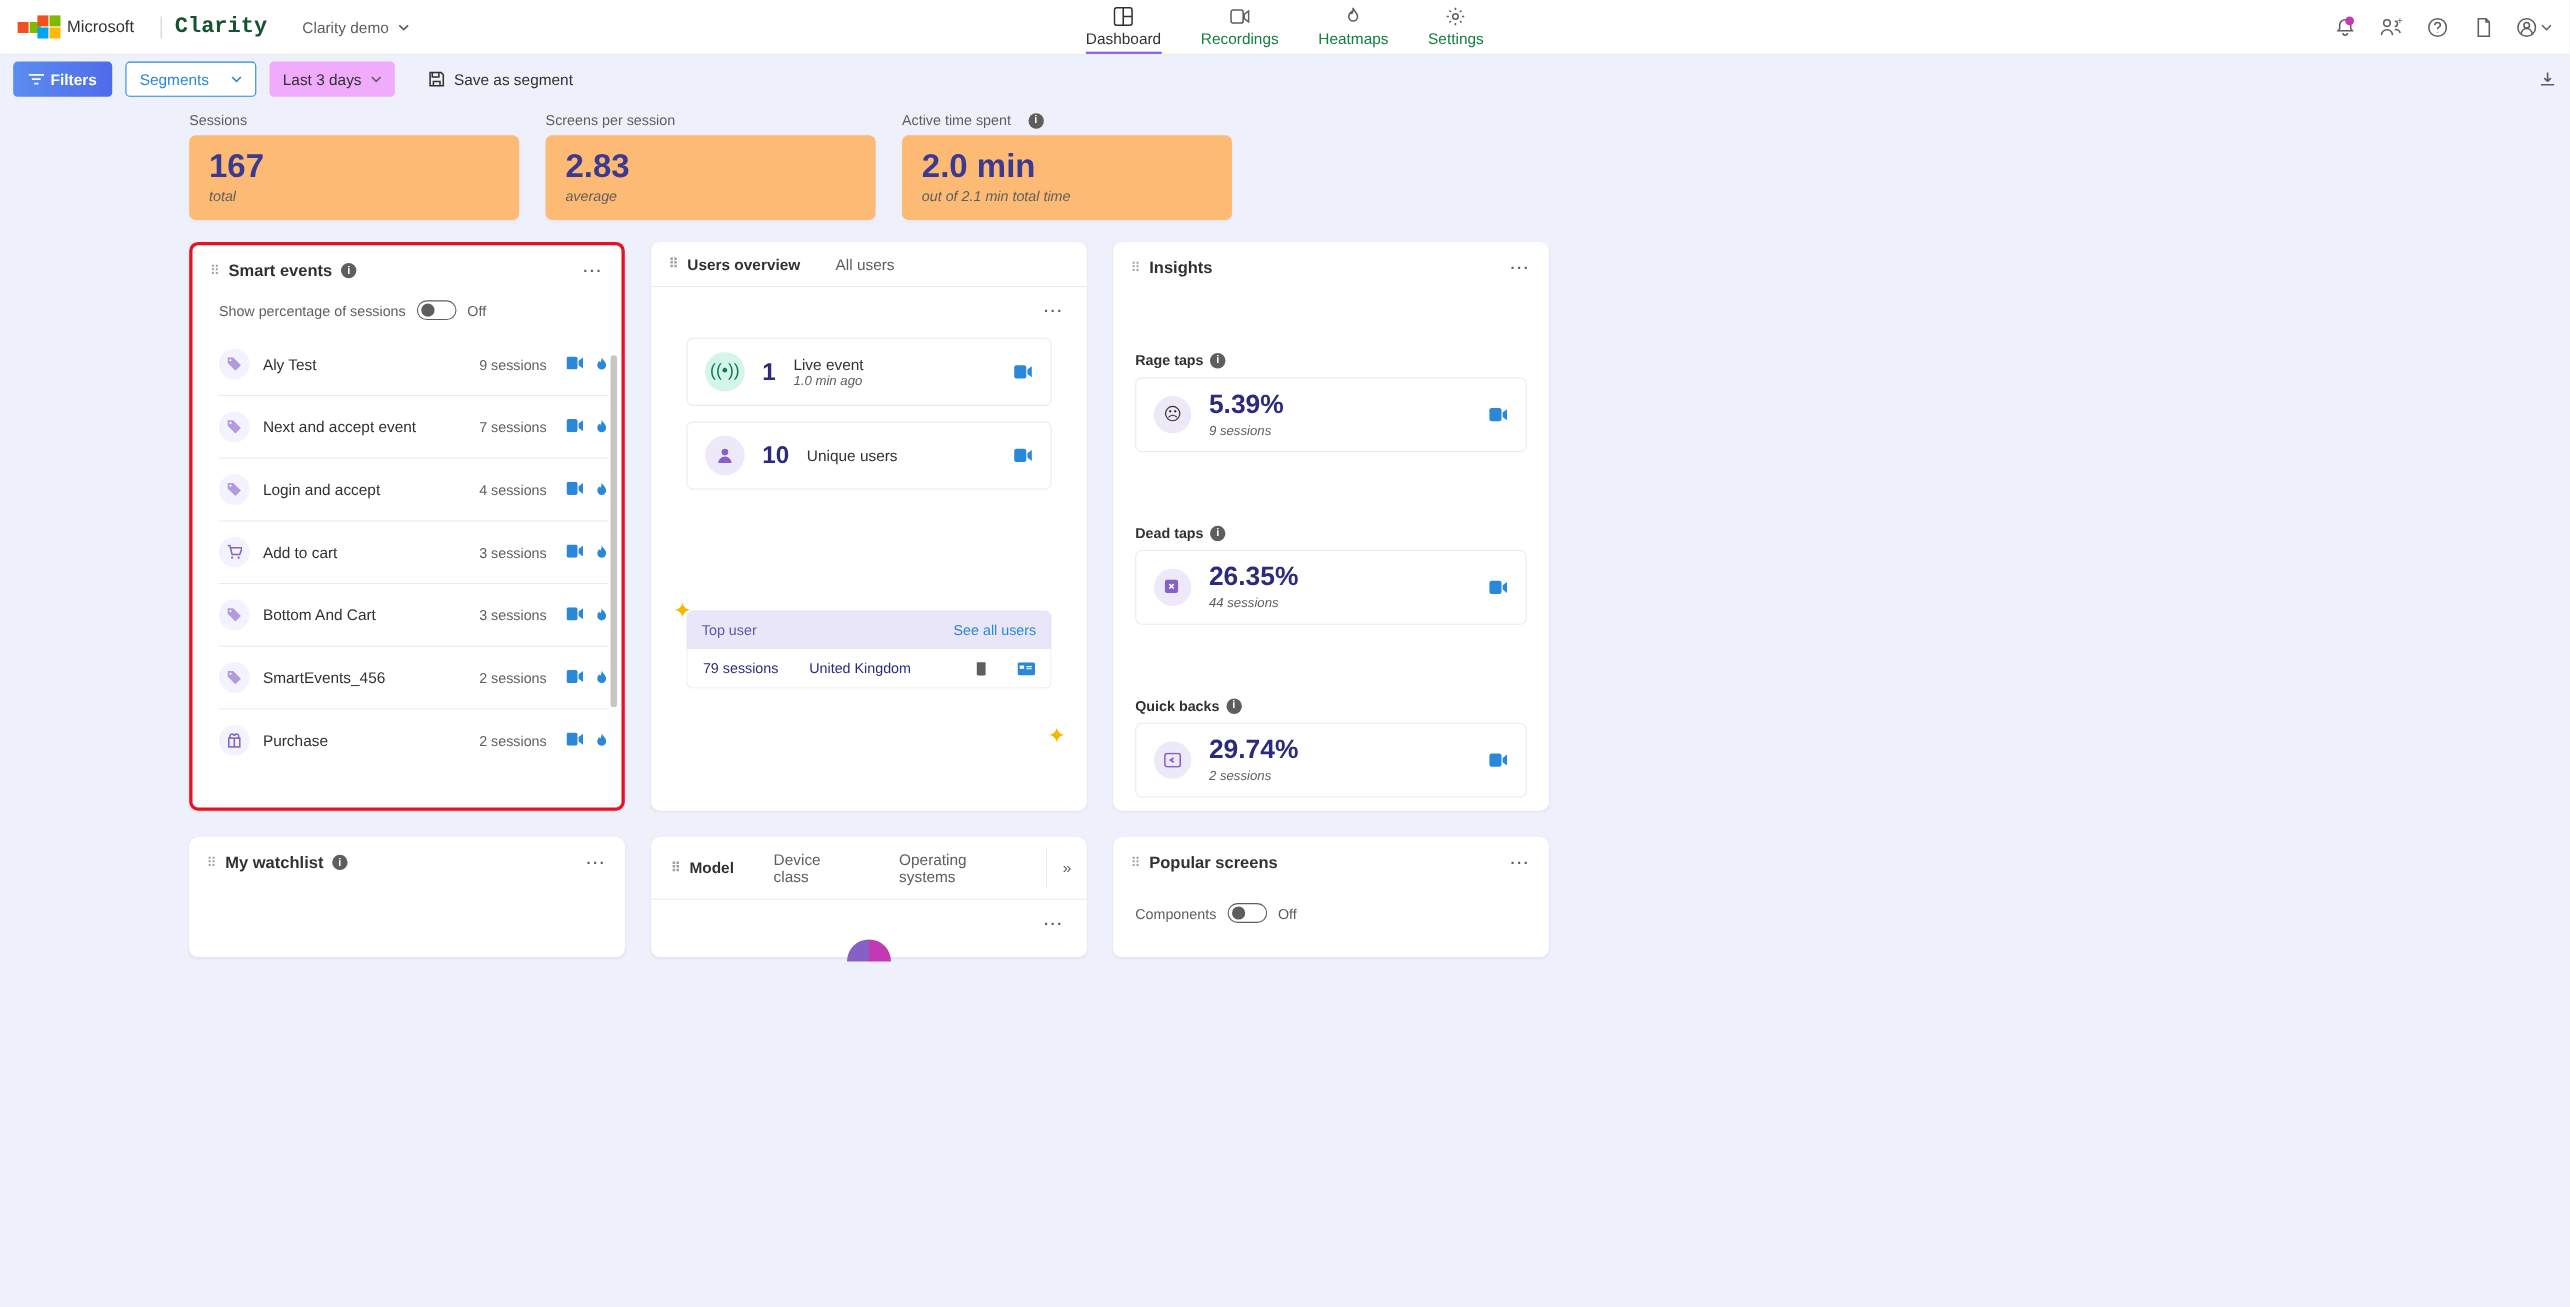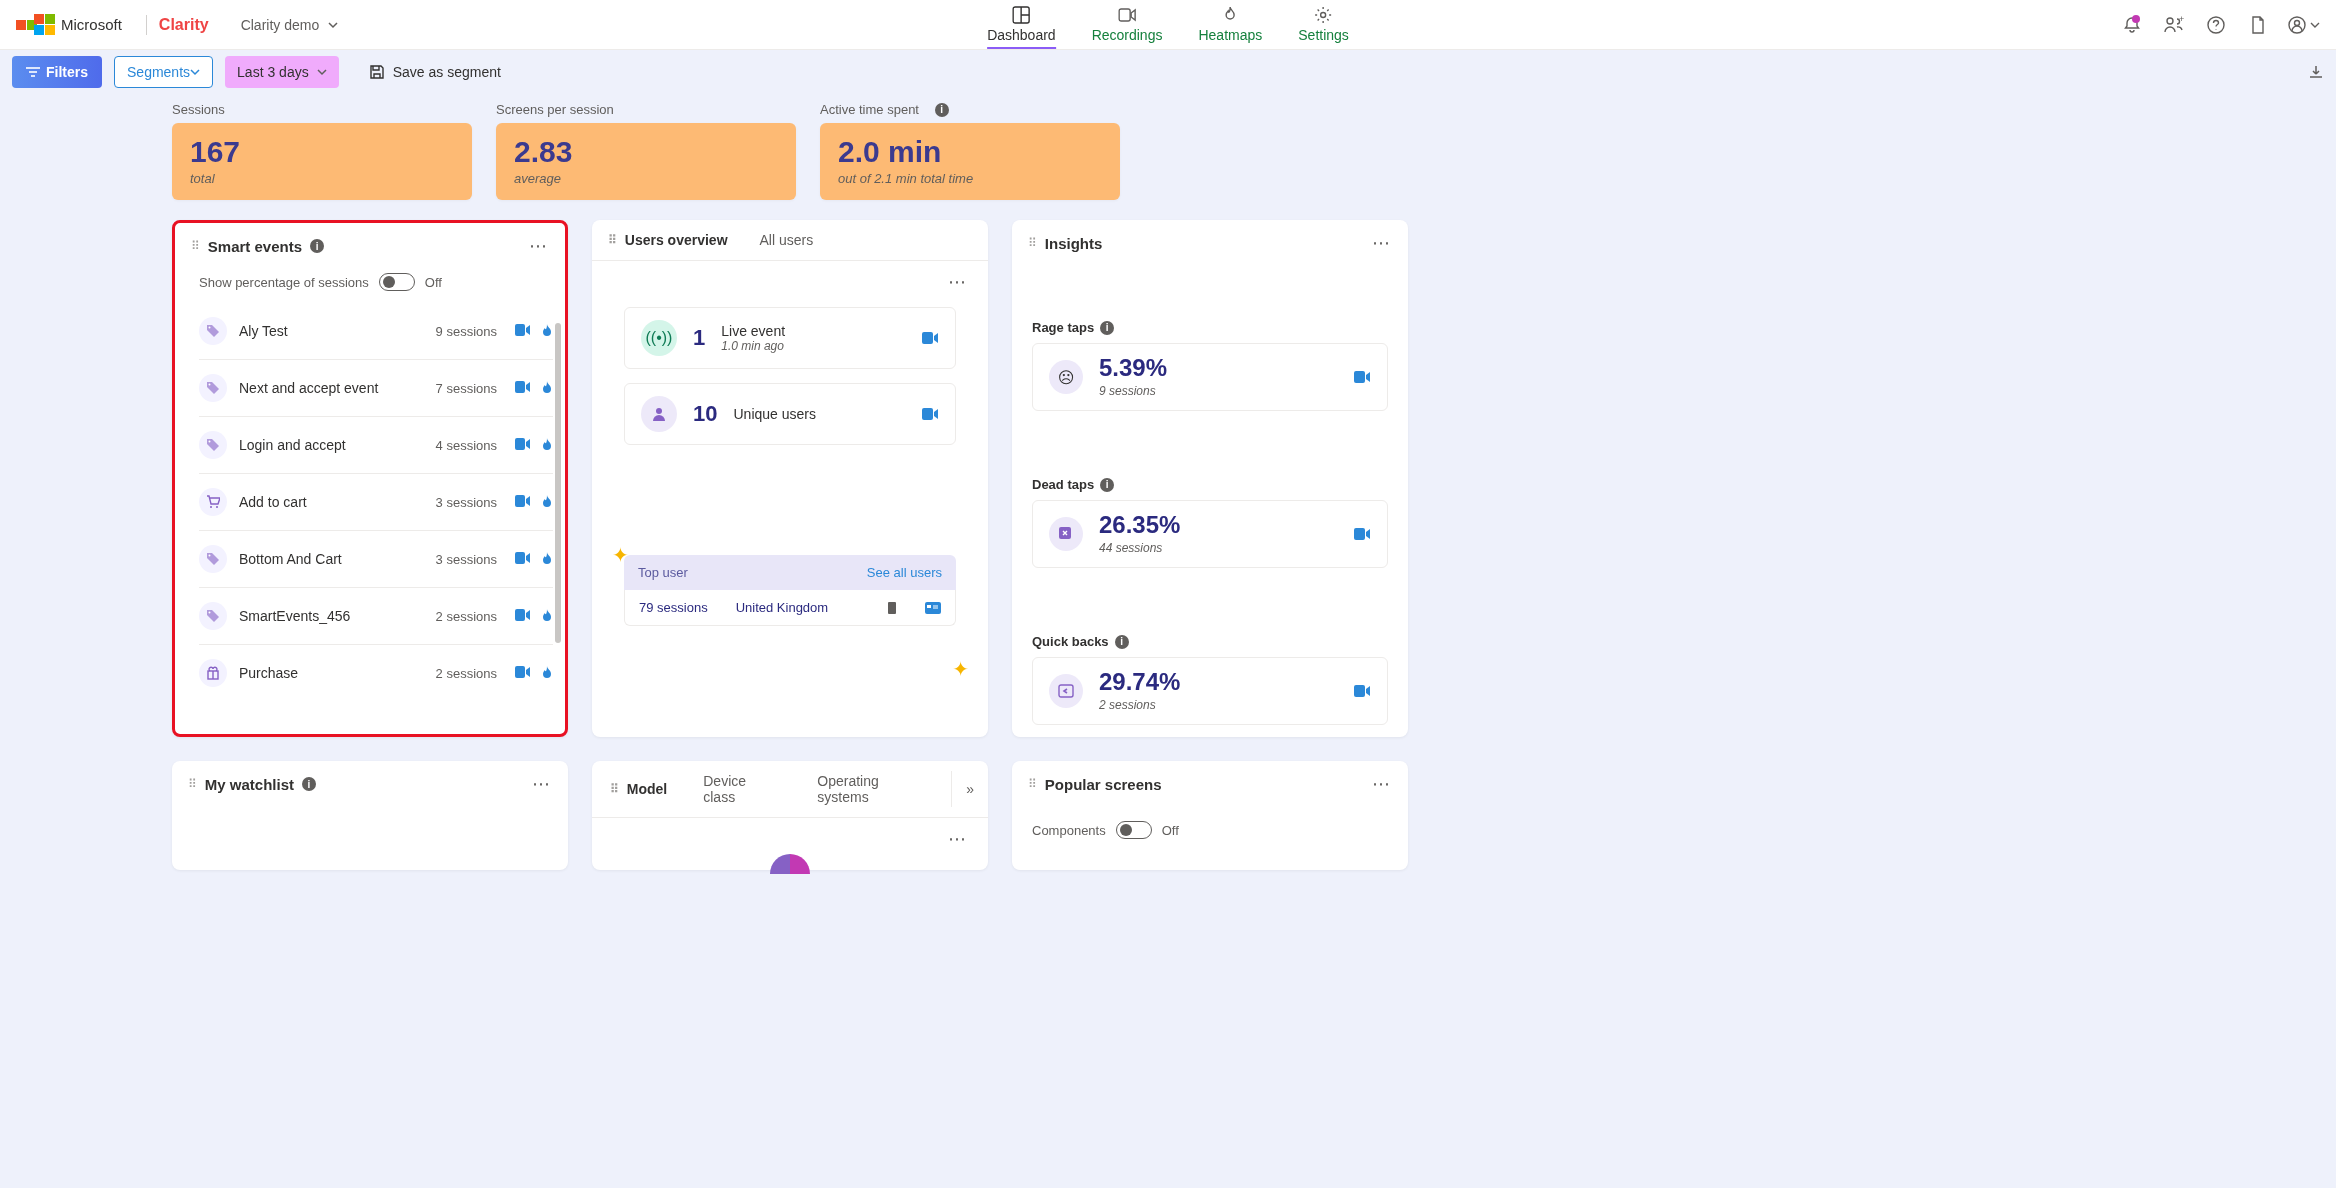--- a/index.html
+++ b/index.html
@@ -4,34 +4,34 @@
 <style>
 * { box-sizing: border-box; margin: 0; padding: 0; font-family: 'Segoe UI', -apple-system, sans-serif; }
 body { background: #eef1fb; font-size: 14px; color: #323130; }
 
 
 .top-header { background: #fff; height: 50px; display: flex; align-items: center; padding: 0 16px; border-bottom: 1px solid #edebe9; }
 .ms-logo { display: flex; gap: 1px; margin-right: 8px; }
 .ms-logo div { width: 10px; height: 10px; }
 .brand-text { font-size: 15px; color: #323130; margin-right: 12px; }
 .divider-v { width: 1px; height: 20px; background: #d2d0ce; margin: 0 12px; }
-.app-name { font-size: 16px; font-weight: 600; color: #ef4444; margin-right: 32px; }
+.app-name { font-size: 20px; font-weight: 600; color: #14532d; margin-right: 32px; font-family: Liberation Mono, monospace; }
 .project-dd { display: flex; align-items: center; gap: 8px; cursor: pointer; color: #605e5c; }
 .nav-tabs { display: flex; gap: 36px; margin: 0 auto; position: absolute; left: 50%; transform: translateX(-50%); }
 .nav-tab { display: flex; flex-direction: column; align-items: center; gap: 2px; cursor: pointer; color: #15803d; padding: 4px 0; }
 .nav-tab.active { color: #323130; border-bottom: 2px solid #8b5cf6; }
 .nav-tab-icon { width: 20px; height: 20px; display: flex; align-items: center; justify-content: center; }
 .header-right { margin-left: auto; display: flex; gap: 18px; align-items: center; }
 .header-icon { width: 24px; height: 24px; display: flex; align-items: center; justify-content: center; cursor: pointer; color: #605e5c; position: relative; }
 .notif-dot { position: absolute; top: 2px; right: 4px; width: 8px; height: 8px; background: #c239b3; border-radius: 50%; }
 
 
 .filter-bar { height: 44px; display: flex; align-items: center; padding: 0 12px; gap: 12px; }
 .filters-btn { background: linear-gradient(90deg, #5b8def, #4f6beb); color: #fff; border: none; border-radius: 4px; padding: 0 14px; height: 32px; display: flex; align-items: center; gap: 6px; font-size: 14px; cursor: pointer; font-weight: 600; }
-.segments-btn { background: #fff; border: 1px solid #2b88d8; color: #2b88d8; border-radius: 4px; height: 28px; padding: 15px 12px; display: flex; align-items: center; gap: 0; cursor: pointer; font-size: 14px; }
+.segments-btn { background: #fff; border: 1px solid #2b88d8; color: #2b88d8; border-radius: 4px; height: 28px; padding: 15px 12px; display: flex; align-items: center; gap: 20px; cursor: pointer; font-size: 14px; }
 .days-btn { background: #f0abfc; border: none; color: #323130; border-radius: 4px; height: 32px; padding: 0 12px; display: flex; align-items: center; gap: 8px; cursor: pointer; font-size: 14px; }
 .save-seg { display: flex; align-items: center; gap: 8px; cursor: pointer; margin-left: 18px; color: #323130; }
 .dl-icon { margin-left: auto; cursor: pointer; color: #605e5c; }
 
 
 .main { padding: 8px 16px 20px; }
 .metrics-row { display: flex; gap: 24px; margin-bottom: 20px; padding-left: 156px; }
 .metric-block { flex: 0 0 300px; }
 .metric-label-row { display: flex; align-items: center; gap: 6px; margin-bottom: 6px; font-size: 13px; color: #605e5c; }
 .metric-card { background: #fdba74; border-radius: 6px; padding: 14px 18px; box-shadow: 0 1px 3px rgba(0,0,0,0.04); }

